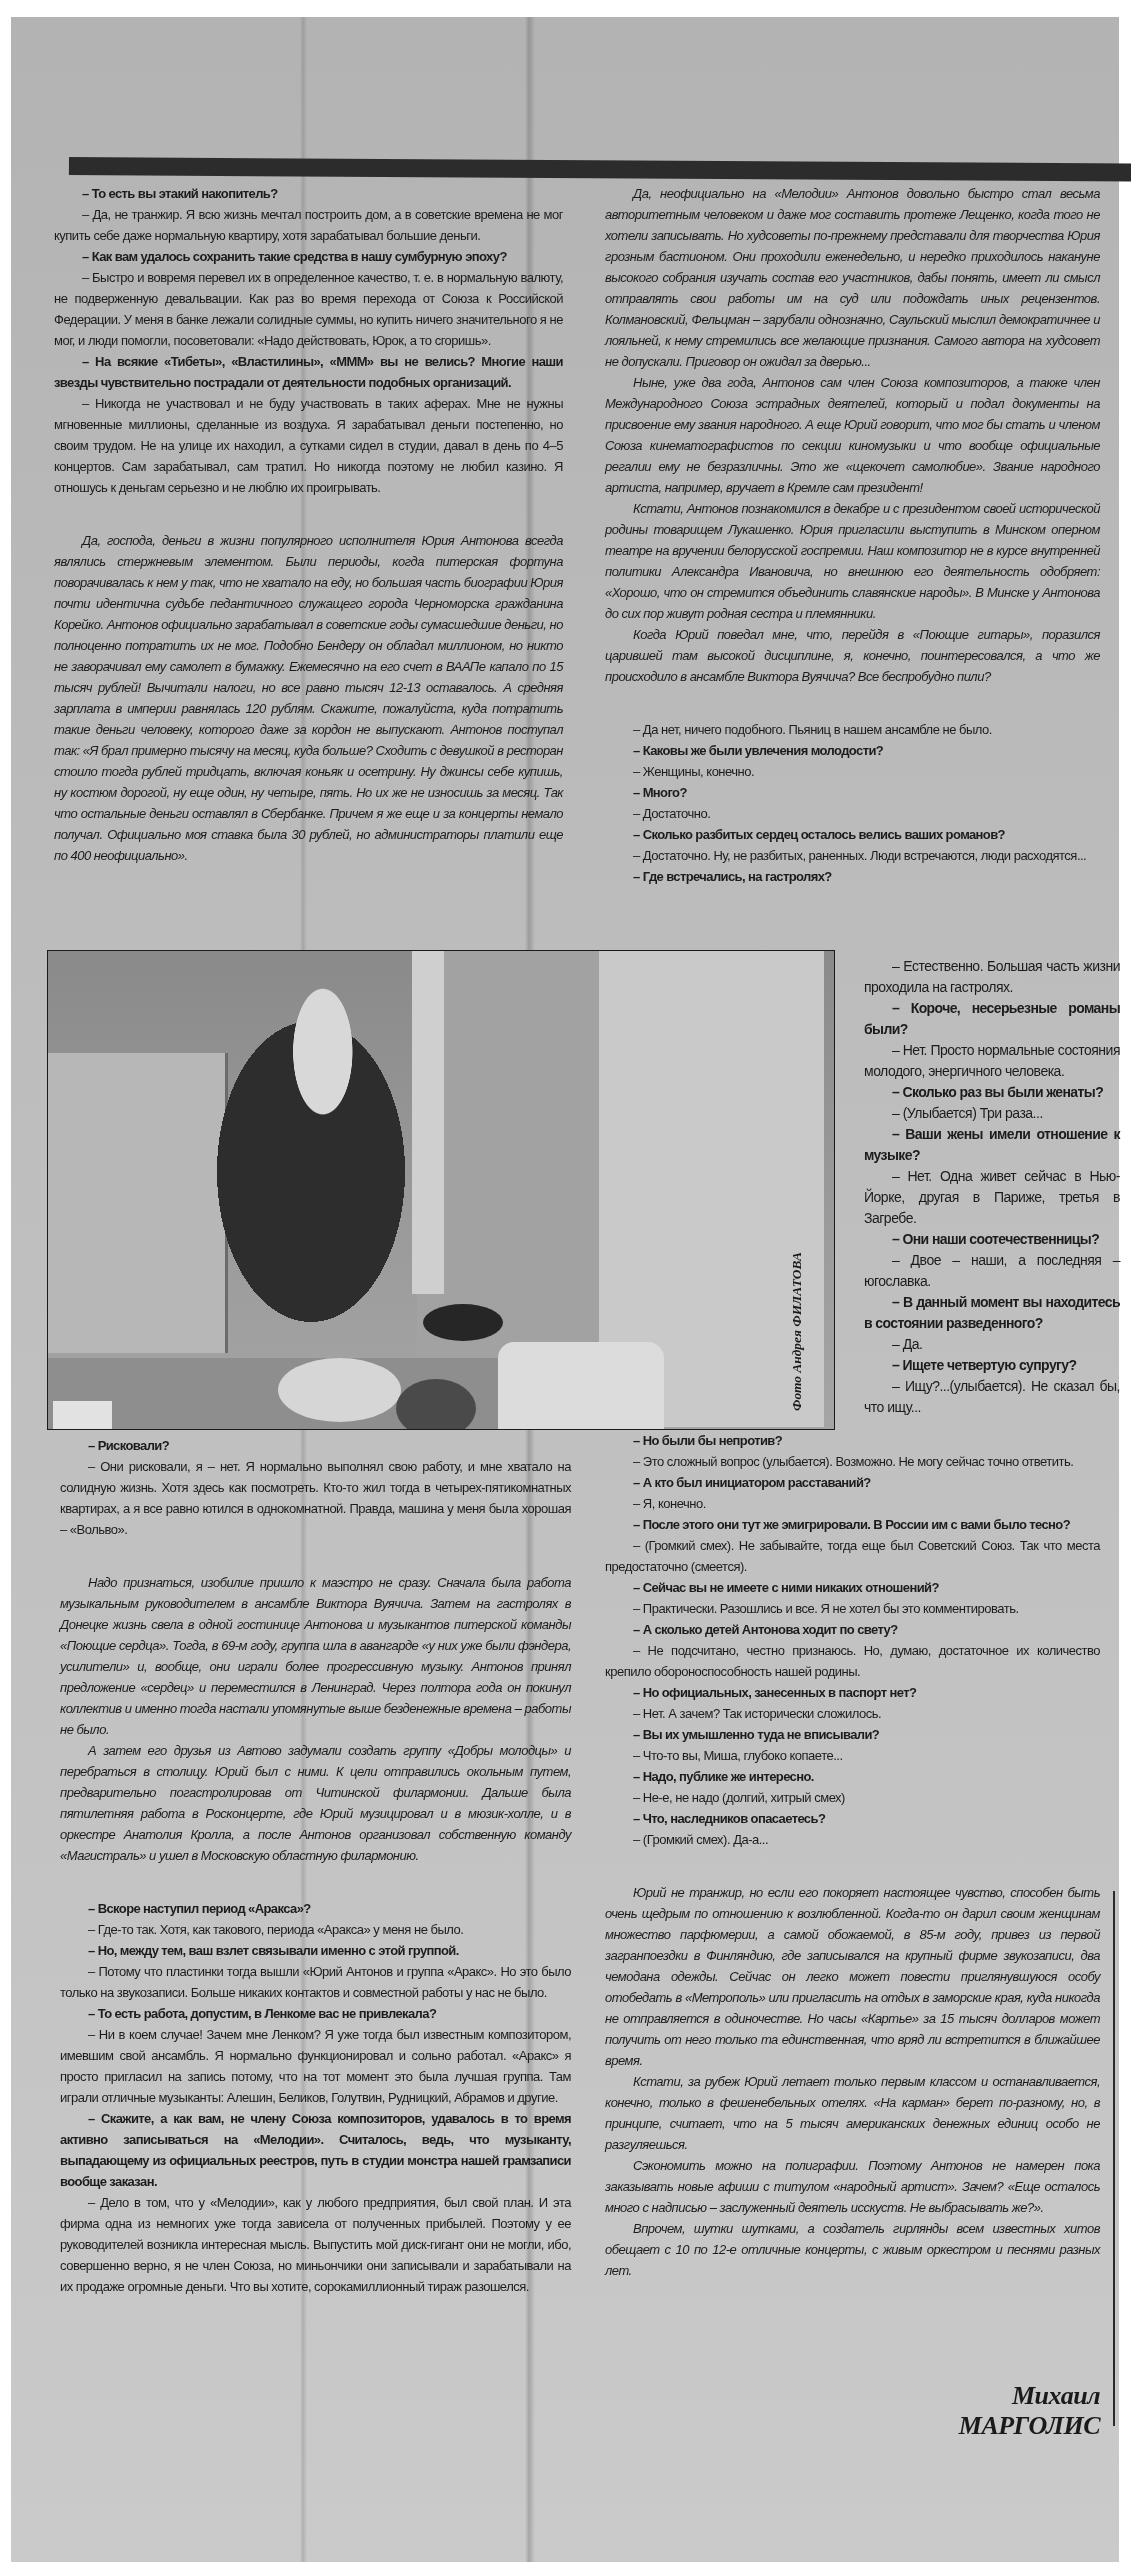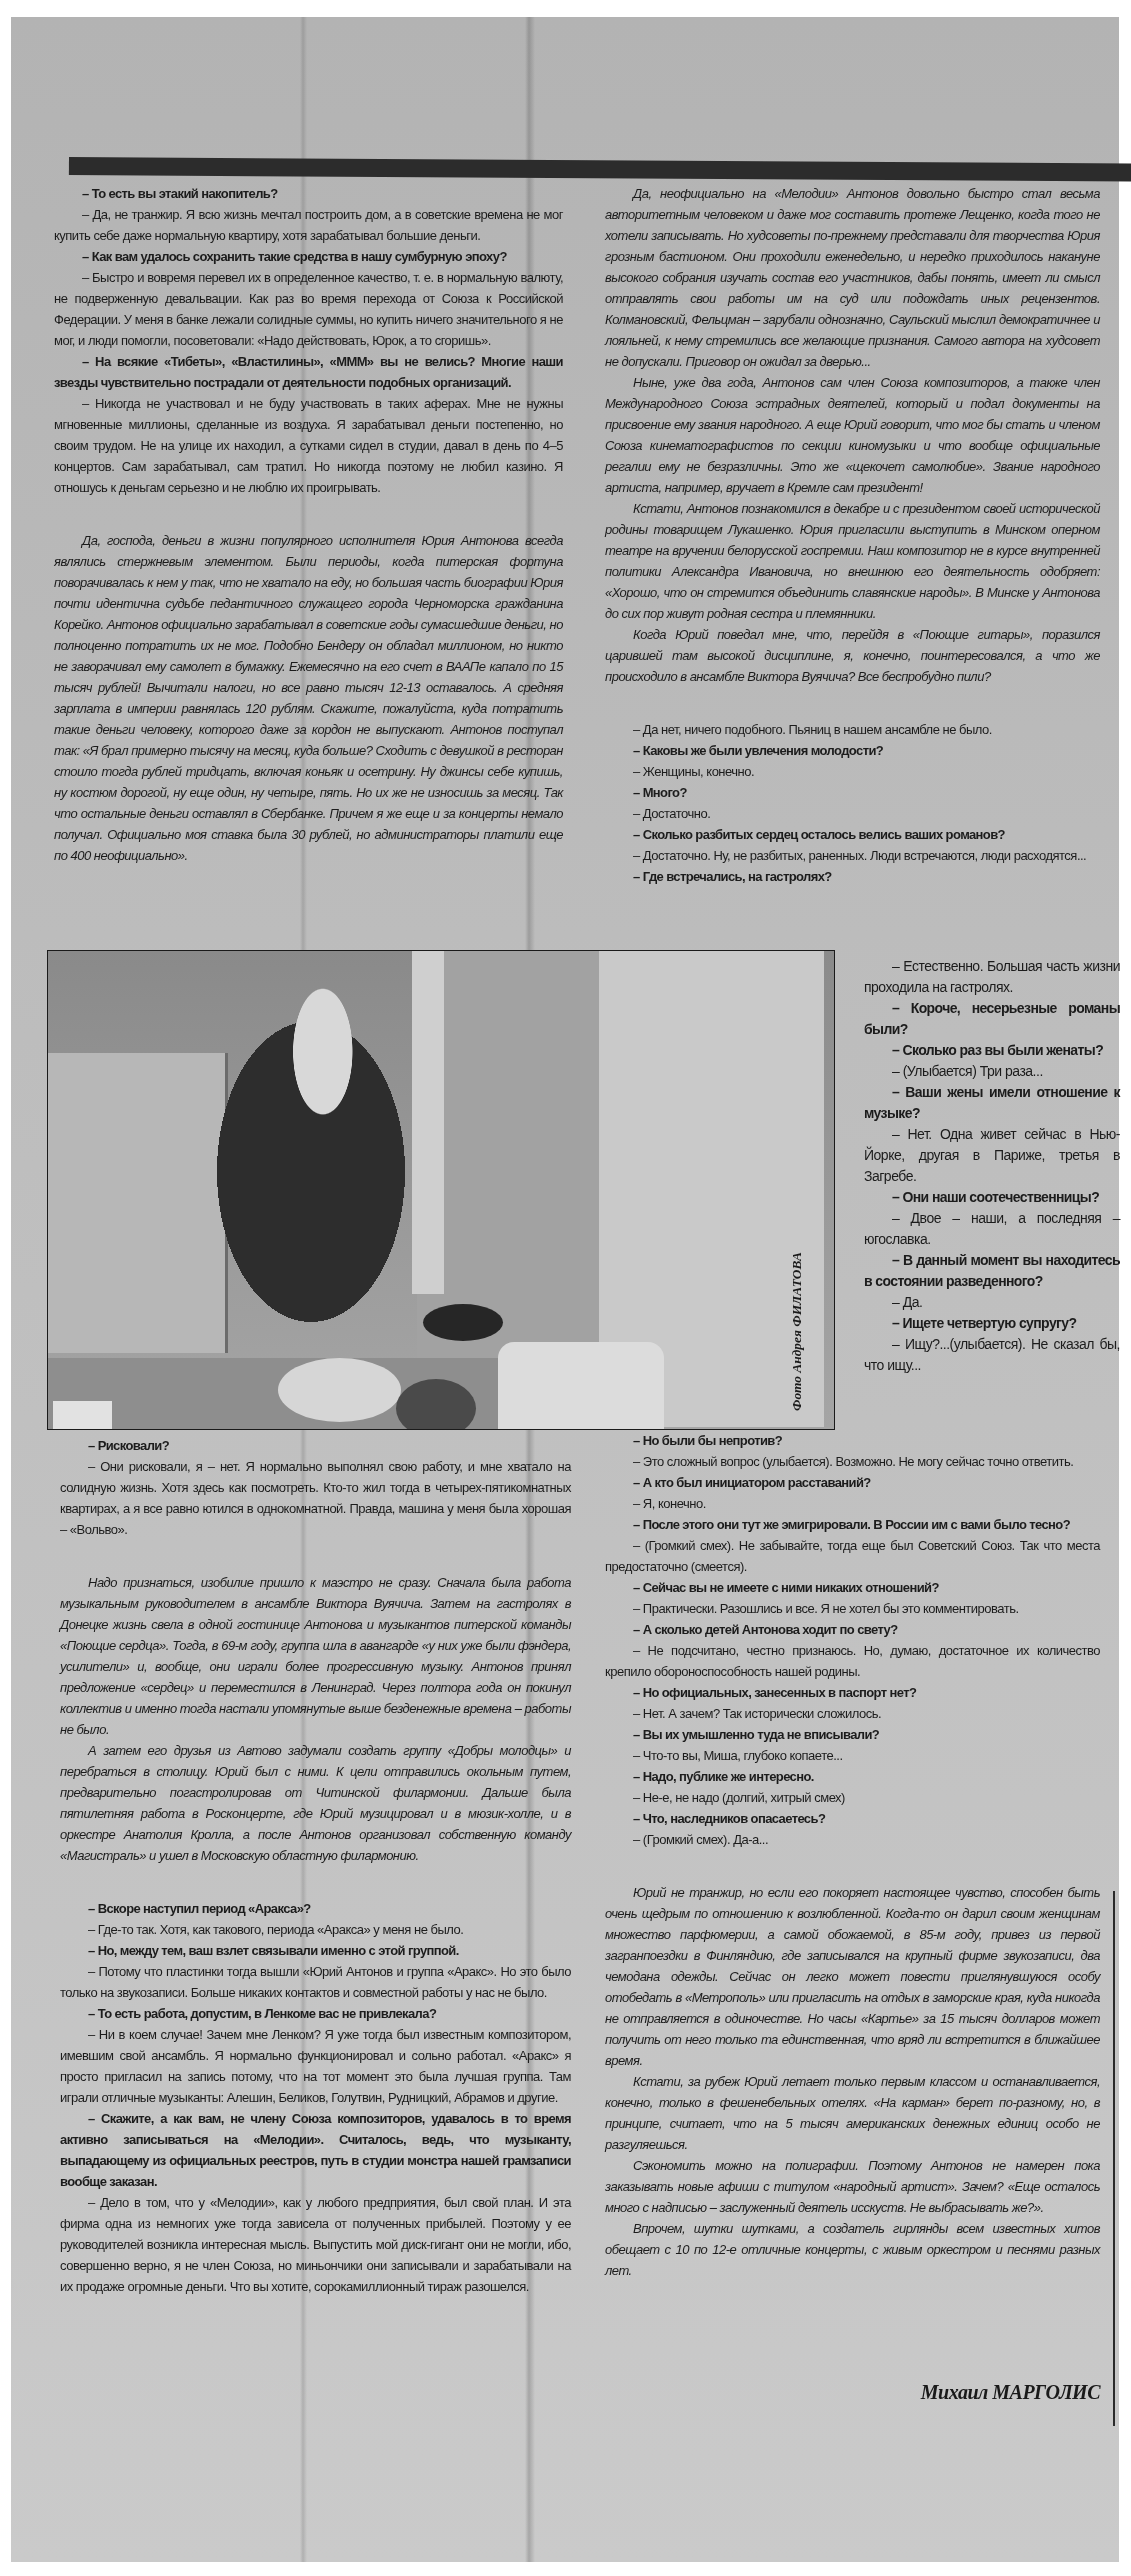--- a/index.html
+++ b/index.html
@@ -44,21 +44,21 @@
   .photo .cat2 { left: 230px; top: 407px; width: 123px; height: 64px; background: #d6d6d6; }
   .photo .cat3 { left: 348px; top: 428px; width: 80px; height: 59px; background: #4a4a4a; }
   .photo .bag1 { position: absolute; left: 5.4px; top: 450px; width: 59px; height: 32px; background: #e2e2e2; }
   .photo .bag2 { position: absolute; left: 450px; top: 391px; width: 166px; height: 91px; background: #dcdcdc; border-radius: 16px 16px 3.2px 3.2px; }
   .photo .credit {
     position: absolute; left: 741px; top: 460px; width: 268px; transform: rotate(-90deg); transform-origin: left top;
     font-family: "Liberation Serif", "DejaVu Serif", serif; font-style: italic; font-weight: bold; font-size: 13.4px; color: #1a1a1a; white-space: nowrap;
   }
   .byline {
     position: absolute; left: 883px; top: 2381px; width: 217px; text-align: right;
-    font-family: "Liberation Serif", "DejaVu Serif", serif; font-style: italic; font-weight: bold; font-size: 20px; letter-spacing: -0.5px; color: #1a1a1a;
+    font-family: "Liberation Serif", "DejaVu Serif", serif; font-style: italic; font-weight: bold; font-size: 26px; letter-spacing: -0.5px; color: #1a1a1a;
   }
   .rightedge { position: absolute; left: 1102px; top: 1874px; width: 2.7px; height: 535px; background: #2a2a2a; }
 </style>
 </head>
 <body>
 
 <div class="clip">
   <div class="topbar"></div>
   <div class="rightedge"></div>
 </div>
@@ -84,20 +84,21 @@
     <p class="a">– Женщины, конечно.</p>
     <p class="q">– Много?</p>
     <p class="a">– Достаточно.</p>
     <p class="q">– Сколько разбитых сердец осталось велись ваших романов?</p>
     <p class="a">– Достаточно. Ну, не разбитых, раненных. Люди встречаются, люди расходятся...</p>
     <p class="q">– Где встречались, на гастролях?</p>
   </div>
 <div class="col right-narrow">
     <p class="a">– Естественно. Большая часть жизни проходила на гастролях.</p>
     <p class="q">– Короче, несерьезные романы были?</p>
+    <p class="a">– Нет. Просто нормальные состояния молодого, энергичного человека.</p>
     <p class="q">– Сколько раз вы были женаты?</p>
     <p class="a">– (Улыбается) Три раза...</p>
     <p class="q">– Ваши жены имели отношение к музыке?</p>
     <p class="a">– Нет. Одна живет сейчас в Нью-Йорке, другая в Париже, третья в Загребе.</p>
     <p class="q">– Они наши соотечественницы?</p>
     <p class="a">– Двое – наши, а последняя – югославка.</p>
     <p class="q">– В данный момент вы находитесь в состоянии разведенного?</p>
     <p class="a">– Да.</p>
     <p class="q">– Ищете четвертую супругу?</p>
     <p class="a">– Ищу?...(улыбается). Не сказал бы, что ищу...</p>

